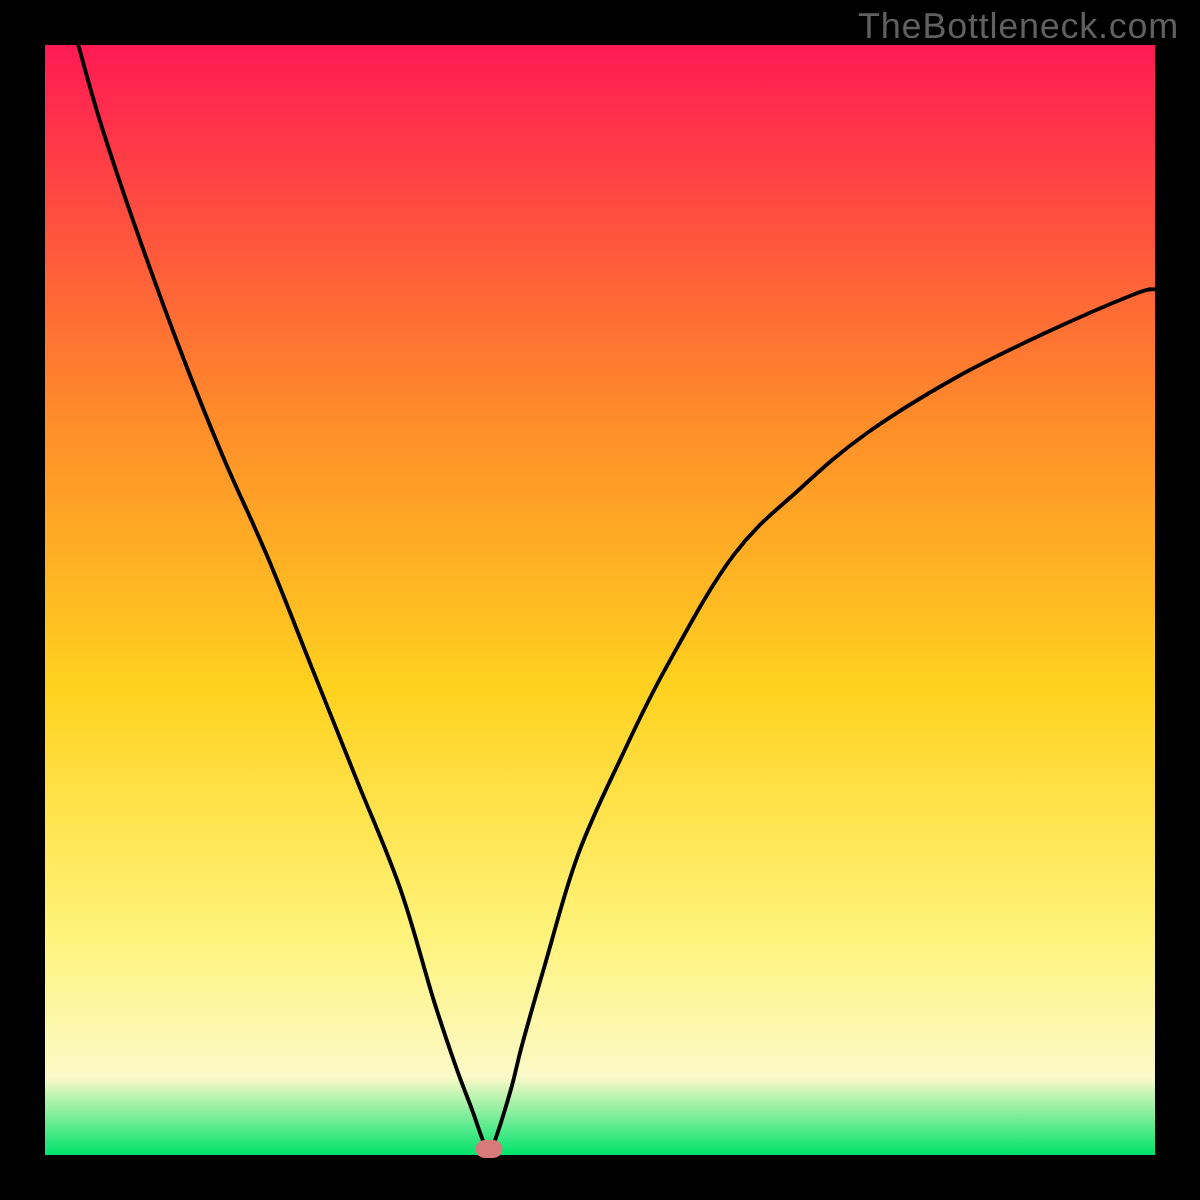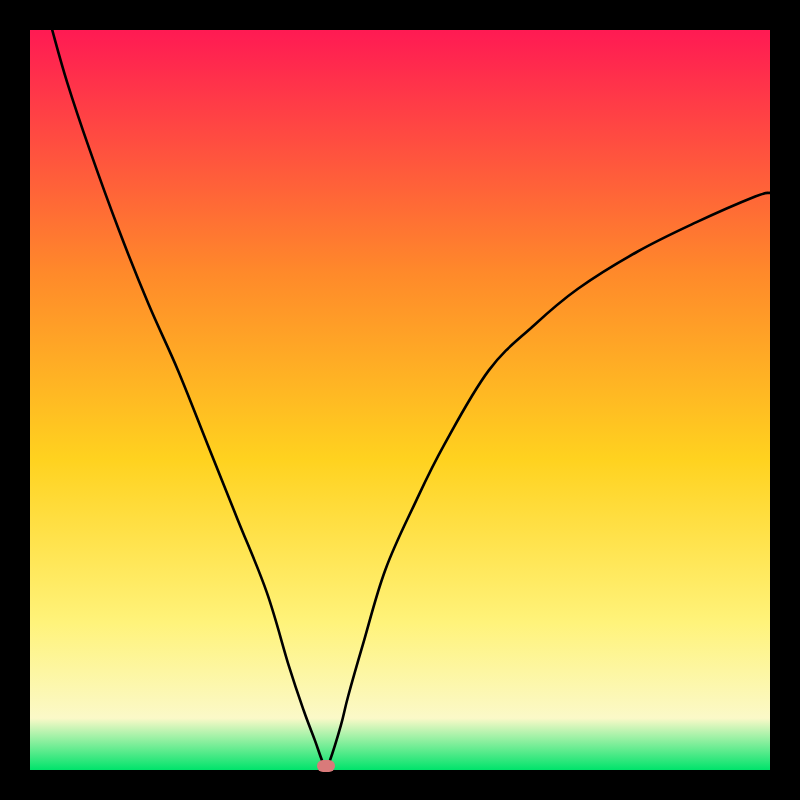--- a/index.html
+++ b/index.html
@@ -48,20 +48,21 @@
     border-radius: 6px;
     transform: translate(-50%, -50%);
     z-index: 4;
   }
 </style>
 </head>
 <body>
 
 <div class="outer">
 
+  <div class="watermark">TheBottleneck.com</div>
 
   <div class="plot">
     <svg viewBox="0 0 740 740" preserveAspectRatio="none">
       <defs>
         <linearGradient id="bg-grad" x1="0" y1="0" x2="0" y2="1">
           <stop id="g0" offset="0%" stop-color="#ff1a53"></stop>
           <stop id="g1" offset="33%" stop-color="#ff8a2a"></stop>
           <stop id="g2" offset="58%" stop-color="#ffd21f"></stop>
           <stop id="g3" offset="80%" stop-color="#fff37a"></stop>
           <stop id="g4" offset="93%" stop-color="#fbf9c8"></stop>

